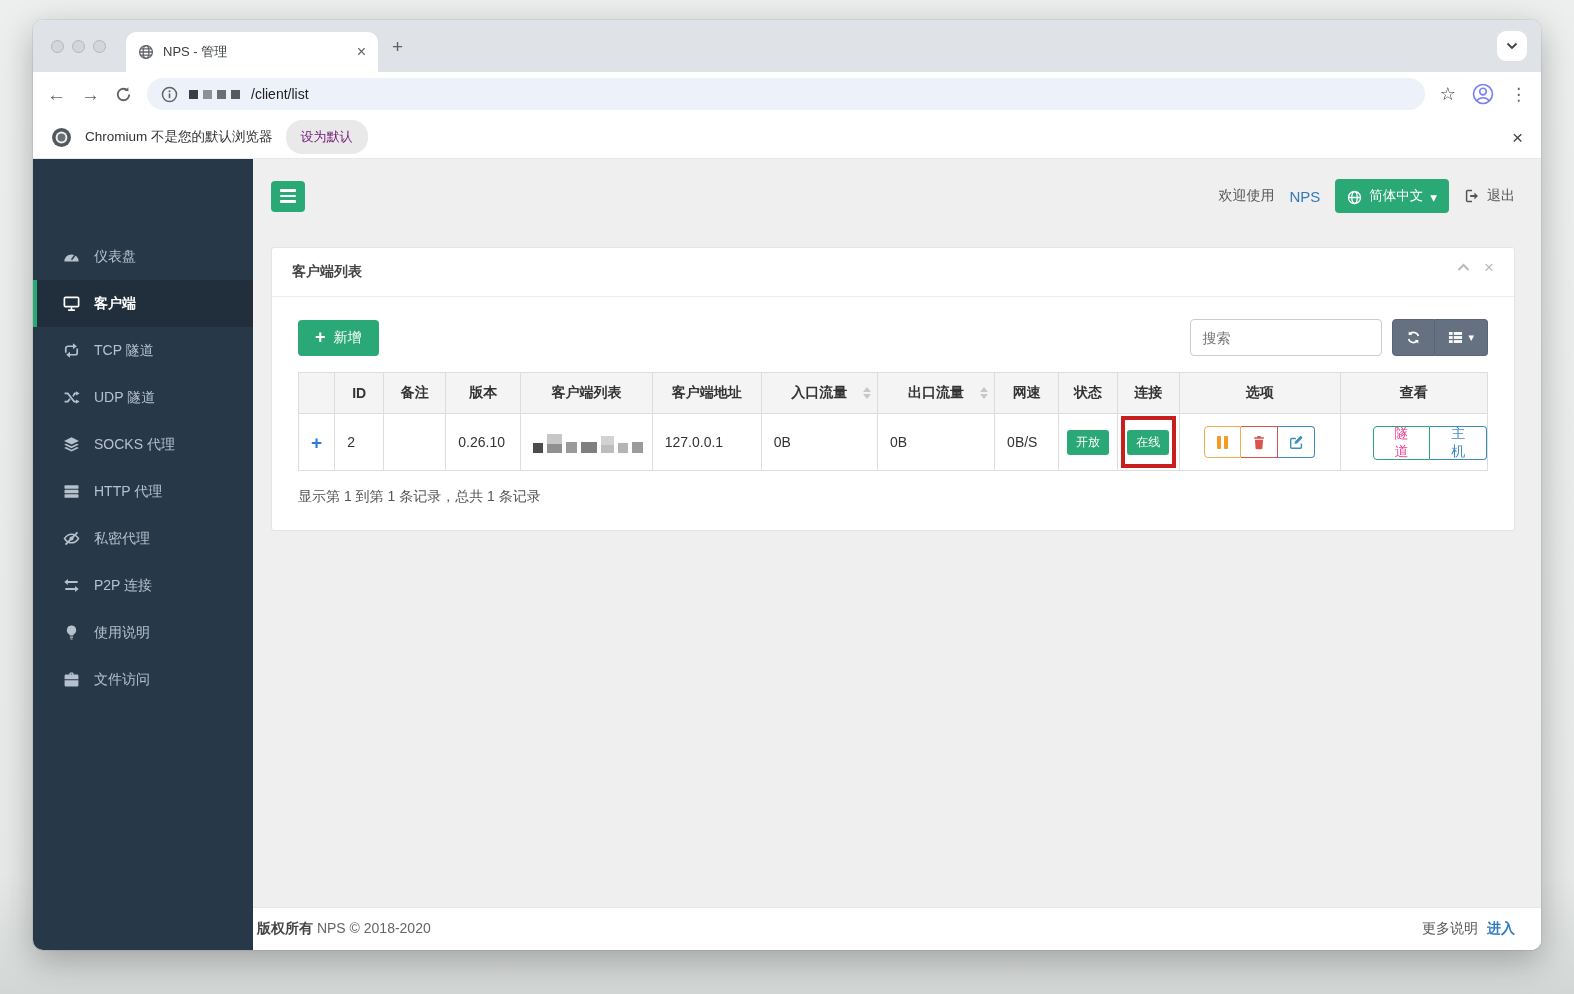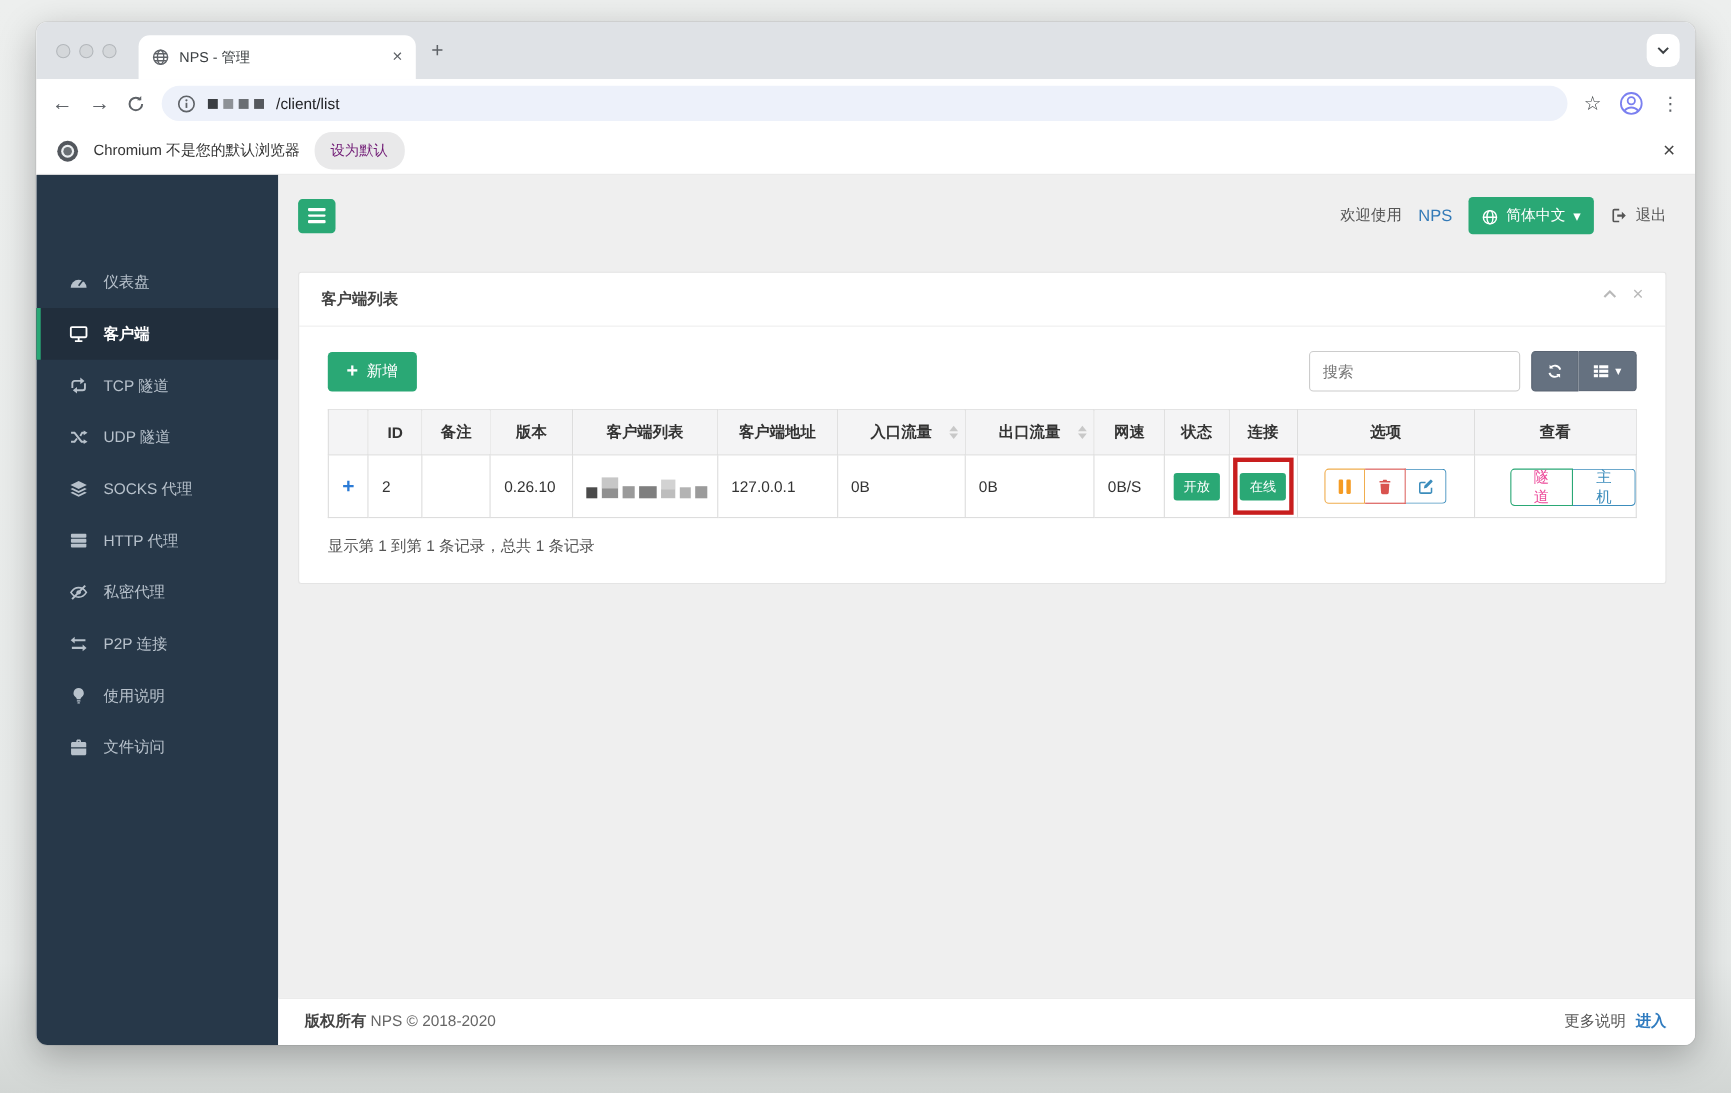--- a/index.html
+++ b/index.html
@@ -112,21 +112,21 @@
   .pause-bars i { width:4px; height:13px; background:#f59b23; border-radius:1px; }
 
   .view-group { display:inline-flex; }
   .view-btn { height:34px; padding:0 17px; background:#fff; font-size:14px; display:flex; align-items:center; }
   .view-tunnel { border:1px solid #2aa875; color:#ec4899; border-radius:4px 0 0 4px;margin-left:32px; }
   .view-host { border:1px solid #3c8dbc; color:#3c8dbc; border-left:none; border-radius:0 4px 4px 0; }
 
   .summary { margin-top:17px; font-size:14px; color:#555; }
 
   .foot { margin-top:auto; background:#fff; border-top:1px solid #e7e7e7; height:43px; display:flex;
-    align-items:center; padding:0 26px 0 24px; font-size:14px; }
+    align-items:center; padding:0 26px 0 4px; font-size:14px; }
   .foot-left b { color:#444; font-weight:bold; }
   .foot-left span { color:#666; }
   .foot-right { margin-left:auto; color:#555; }
   .foot-right a { color:#2f7bbf; font-weight:bold; text-decoration:none; margin-left:5px; }
 
   .ic { display:inline-block; vertical-align:middle; }
 </style>
 </head>
 <body>
 

